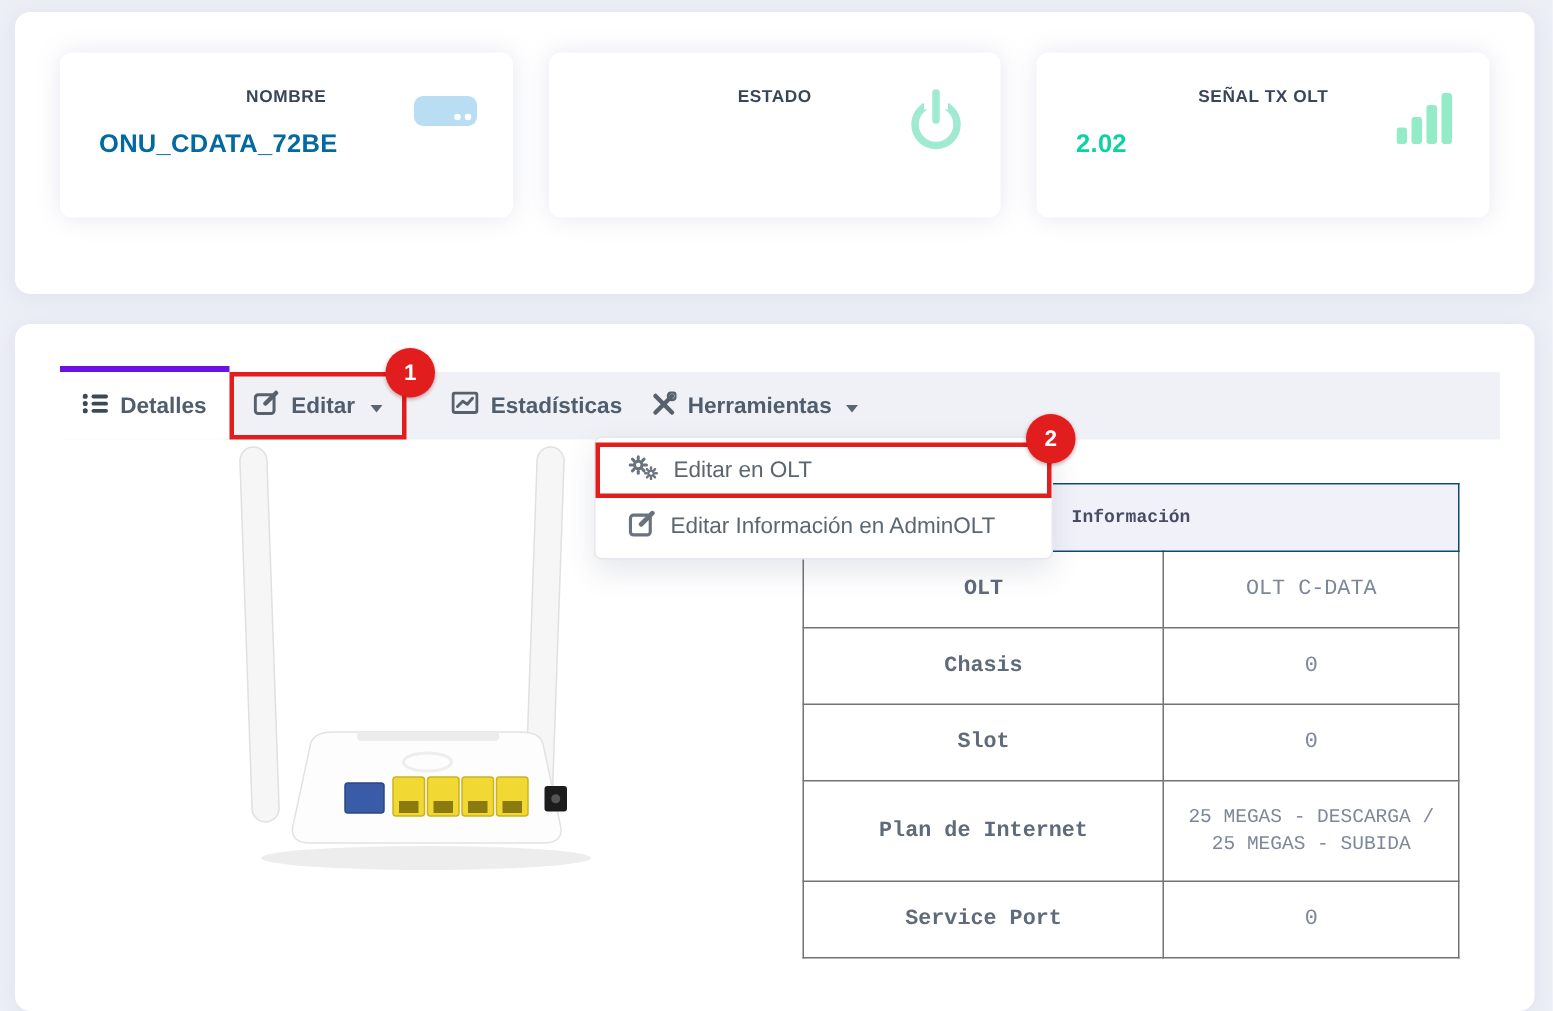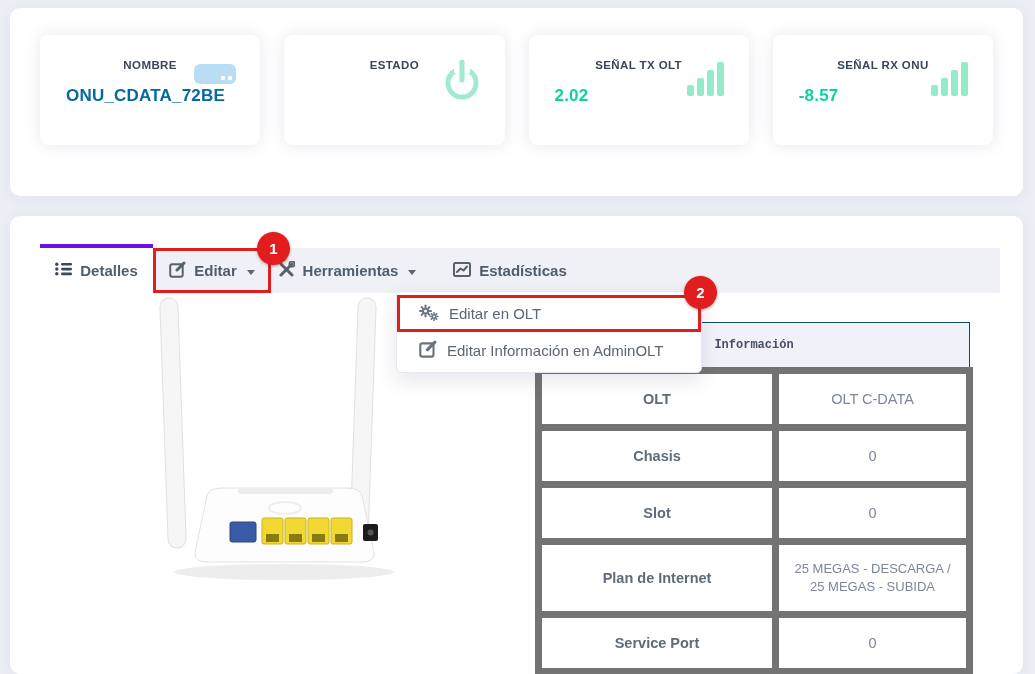--- a/index.html
+++ b/index.html
@@ -44,21 +44,21 @@
   .dropdown{position:absolute;left:396px;top:291px;width:306px;background:#fff;border:1px solid #e7e8ef;
     border-radius:5px;box-shadow:0 8px 20px rgba(60,70,110,.13);padding:3px 0;z-index:5;box-sizing:border-box;}
   .dd-item{position:relative;display:flex;align-items:center;gap:10px;height:37px;padding:0 22px;
     font-size:15px;color:#5c6670;cursor:pointer;}
 
   
   .info-table{position:absolute;left:535px;top:322px;width:438px;border-collapse:collapse;z-index:1;
     font-size:14.5px;background:#fff;}
   .info-table th.tbl-header{background:#f1f1f9;color:#474e63;font-weight:700;font-size:12px;height:42px;
     text-align:center;border:1px solid #0c4a6e;font-family:Liberation Mono, monospace;}
-  .info-table td{border:7px solid #737373;text-align:center;height:42px;color:#7d8799;padding:4px 14px;}
+  .info-table td{border:1px solid #737373;text-align:center;height:42px;color:#7d8799;padding:4px 14px;font-family:Liberation Mono, monospace;}
   .info-table td.rowname{font-weight:700;color:#5f6b7a;width:55%;font-size:14.5px;}
   .info-table tr.tall td{height:58px;}
   .info-table td.small-val{font-size:13px;line-height:1.4;}
 
   .router{position:absolute;left:152px;top:296px;z-index:1;}
 </style>
 </head>
 <body>
 
 <div class="page">
@@ -95,32 +95,20 @@
         <span class="stat-icon">
           <svg width="40" height="40" viewBox="0 0 40 40">
             <rect x="0" y="26" width="7" height="11" rx="2" fill="#93ecc7"></rect>
             <rect x="10" y="19" width="7" height="18" rx="2" fill="#93ecc7"></rect>
             <rect x="20" y="11" width="7" height="26" rx="2" fill="#93ecc7"></rect>
             <rect x="30" y="3" width="7" height="34" rx="2" fill="#93ecc7"></rect>
           </svg>
         </span>
       </div>
 
-      <div class="stat-card">
-        <div class="stat-label">SEÑAL RX ONU</div>
-        <div class="stat-value green">-8.57</div>
-        <span class="stat-icon">
-          <svg width="40" height="40" viewBox="0 0 40 40">
-            <rect x="0" y="26" width="7" height="11" rx="2" fill="#93ecc7"></rect>
-            <rect x="10" y="19" width="7" height="18" rx="2" fill="#93ecc7"></rect>
-            <rect x="20" y="11" width="7" height="26" rx="2" fill="#93ecc7"></rect>
-            <rect x="30" y="3" width="7" height="34" rx="2" fill="#93ecc7"></rect>
-          </svg>
-        </span>
-      </div>
 
     </div>
   </section>
 
   <section class="panel" id="panel-main"></section>
 
   <nav class="tabstrip">
 
     <div class="tab active w-detalles">
       <span>
@@ -145,40 +133,40 @@
           <rect x="1.2" y="3.2" width="12.5" height="12.5" rx="2" fill="none" stroke="#57616c" stroke-width="2"></rect>
           <line x1="15" y1="2" x2="8" y2="9" stroke="#57616c" stroke-width="3" stroke-linecap="round"></line>
         </svg>
       </span>
       <span>Editar</span>
       <span class="caret"></span>
       <span class="hl-outline"></span>
       <span class="hl-badge badge-editar">1</span>
     </div>
 
+    <div class="tab w-estad">
+      <span>
+        <svg width="18" height="15" viewBox="0 0 18 15">
+          <rect x="1" y="1" width="16" height="13" rx="1.5" fill="none" stroke="#57616c" stroke-width="2"></rect>
+          <polyline points="4,10 7.5,6.5 10.5,8.5 14,4.5" fill="none" stroke="#57616c" stroke-width="2" stroke-linecap="round" stroke-linejoin="round"></polyline>
+        </svg>
+      </span>
+      <span>Estadísticas</span>
+    </div>
+
     <div class="tab w-herr">
       <span>
         <svg width="17" height="16" viewBox="0 0 17 16">
           <line x1="3" y1="3" x2="14" y2="14" stroke="#57616c" stroke-width="3" stroke-linecap="round"></line>
           <line x1="14" y1="3" x2="3" y2="14" stroke="#57616c" stroke-width="3" stroke-linecap="round"></line>
           <circle cx="14" cy="3" r="2.6" fill="none" stroke="#57616c" stroke-width="1.8"></circle>
         </svg>
       </span>
       <span>Herramientas</span>
       <span class="caret"></span>
-    </div>
-
-    <div class="tab w-estad">
-      <span>
-        <svg width="18" height="15" viewBox="0 0 18 15">
-          <rect x="1" y="1" width="16" height="13" rx="1.5" fill="none" stroke="#57616c" stroke-width="2"></rect>
-          <polyline points="4,10 7.5,6.5 10.5,8.5 14,4.5" fill="none" stroke="#57616c" stroke-width="2" stroke-linecap="round" stroke-linejoin="round"></polyline>
-        </svg>
-      </span>
-      <span>Estadísticas</span>
     </div>
 
   </nav>
 
   <svg class="router" width="285" height="292" viewBox="0 0 285 292">
     <rect x="12" y="2" width="18" height="250" rx="9" fill="#f6f6f6" stroke="#e0e0e0" transform="rotate(-2 21 127)"></rect>
     <rect x="202" y="2" width="18" height="250" rx="9" fill="#f6f6f6" stroke="#e0e0e0" transform="rotate(2 211 127)"></rect>
     <ellipse cx="132" cy="276" rx="110" ry="8" fill="#ededed"></ellipse>
     <path d="M55 200 Q57 192 70 192 L195 192 Q208 192 210 200 L222 256 Q223 266 210 266 L55 266 Q42 266 43 256 Z" fill="#fdfdfd" stroke="#e2e2e2"></path>
     <rect x="86" y="192" width="95" height="6" rx="3" fill="#ececec"></rect>

